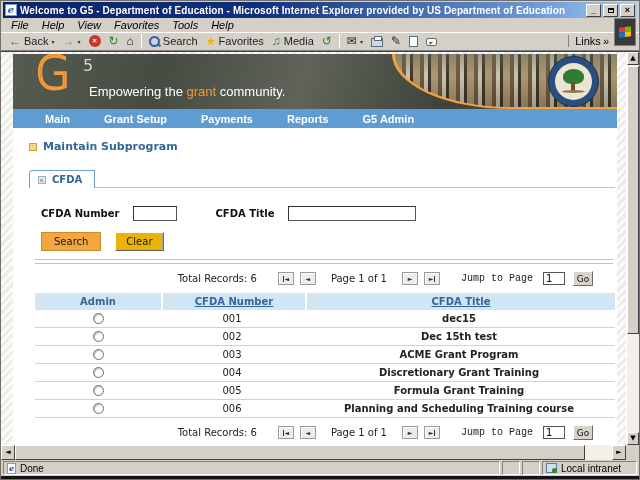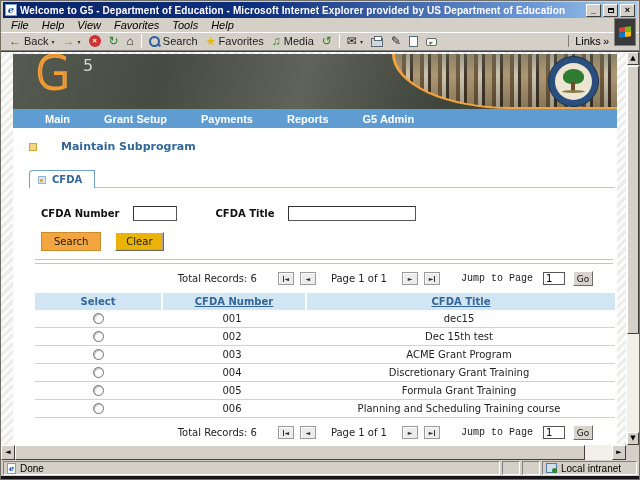--- a/index.html
+++ b/index.html
@@ -103,21 +103,21 @@
   .tree-top { position:absolute; left:8px; top:6px; width:21px; height:15px; border-radius:50% 50% 40% 40%; background:#2e7d32; }
   .tree-trunk { position:absolute; left:16px; top:19px; width:4px; height:9px; background:#6d4c2f; }
   .tree-ground { position:absolute; left:7px; top:27px; width:23px; height:3px; border-radius:50%; background:#8a7a4a; }
 
   
   .nav { height:19px; background:#5f9cd1; display:flex; align-items:center; gap:34px; padding-left:32px; }
   .nav-item { font:bold 11px "Liberation Sans", sans-serif; color:#fff; }
 
   
   .content { padding:12px 0 0 16px; font-family:"DejaVu Sans", sans-serif; }
-  .heading { display:flex; align-items:center; gap:24px; margin-bottom:16px; }
+  .heading { display:flex; align-items:center; gap:6px; margin-bottom:16px; }
   .heading .sq-icon { width:8px; height:8px; background:#f6d488; border:1px solid #c9a23c; }
   .heading .txt { font:bold 11px "DejaVu Sans", sans-serif; color:#336699; }
 
   .tabrow { display:flex; border-bottom:1px solid #a9c9e5; margin-right:2px; }
   .tab {
     display:flex; align-items:center; gap:6px; background:#fff;
     border:1px solid #6f9fce; border-bottom:none; border-top-left-radius:4px;
     padding:3px 12px 3px 8px; margin-bottom:0; position:relative; top:1px;text-align:center;
   }
   .tab .tab-icon { width:8px; height:8px; border:1px solid #8fb4dd; background:#d9e9f7; position:relative; }
@@ -160,21 +160,21 @@
   
   .grid { margin:0 2px 0 6px; }
   .gr-head { display:flex; background:#fff; }
   .gr-head .cell {
     background:#d2e5f3; font:bold 10px "DejaVu Sans", sans-serif; color:#336699;
     text-align:center; padding:3px 0; margin-right:2px;
   }
   .gr-head .cell:last-child { margin-right:0; }
   .c-select { width:126px; flex:0 0 126px; }
   .c-number { width:142px; flex:0 0 142px; }
-  .c-title { flex:1 1 auto; }
+  .c-title { flex:1 1 auto;font-weight:bold; }
   .gr-head a { color:#336699; text-decoration:underline; }
   .gr-row { display:flex; align-items:center; height:18px; border-bottom:1px solid #bcd9ec; font:10px "DejaVu Sans", sans-serif; color:#222; }
   .gr-row .cell { text-align:center; }
   .radio { display:inline-block; width:11px; height:11px; border:1px solid #707070; border-radius:50%; background:#fff; box-shadow:inset 1px 1px 1px #bbb; vertical-align:middle; }
 
   
   .vscroll { flex:0 0 13px; background:#f2f0e8; display:flex; flex-direction:column; border-left:1px solid #fff; }
   .sbtn {
     height:13px; flex:0 0 13px; background:#d4d0c8;
     border:1px solid; border-color:#fff #404040 #404040 #fff;
@@ -287,20 +287,21 @@
     </span>
   </div>
 
   <div class="viewport">
     <div class="pagebg">
       <div class="panel">
 
         <div class="banner">
           <span class="logo-g">G</span>
           <span class="logo-5">5</span>
+          <span class="tagline"><span>Empowering the </span><span class="hl">grant</span><span> community.</span></span>
           <span class="books"></span>
           <span class="seal">
             <span class="seal-inner">
               <span class="tree-top"></span>
                 <span class="tree-trunk"></span>
                 <span class="tree-ground"></span>
             </span>
           </span>
         </div>
 
@@ -357,21 +358,21 @@
                 <span>►</span>
                 <span class="bar"></span>
               </span>
             <span class="lbl-jump">Jump to Page</span>
             <input class="jump-in" value="1" style="">
             <button class="go-btn">Go</button>
           </div>
 
           <div class="grid">
             <div class="gr-head">
-              <span class="cell c-select">Select</span>
+              <span class="cell c-select">Admin</span>
               <span class="cell c-number"><a href="#">CFDA Number</a></span>
               <span class="cell c-title"><a href="#">CFDA Title</a></span>
             </div>
             <div class="gr-row">
               <span class="cell c-select"><span class="radio"></span></span>
               <span class="cell c-number">001</span>
               <span class="cell c-title">dec15</span>
             </div>
             <div class="gr-row">
               <span class="cell c-select"><span class="radio"></span></span>

